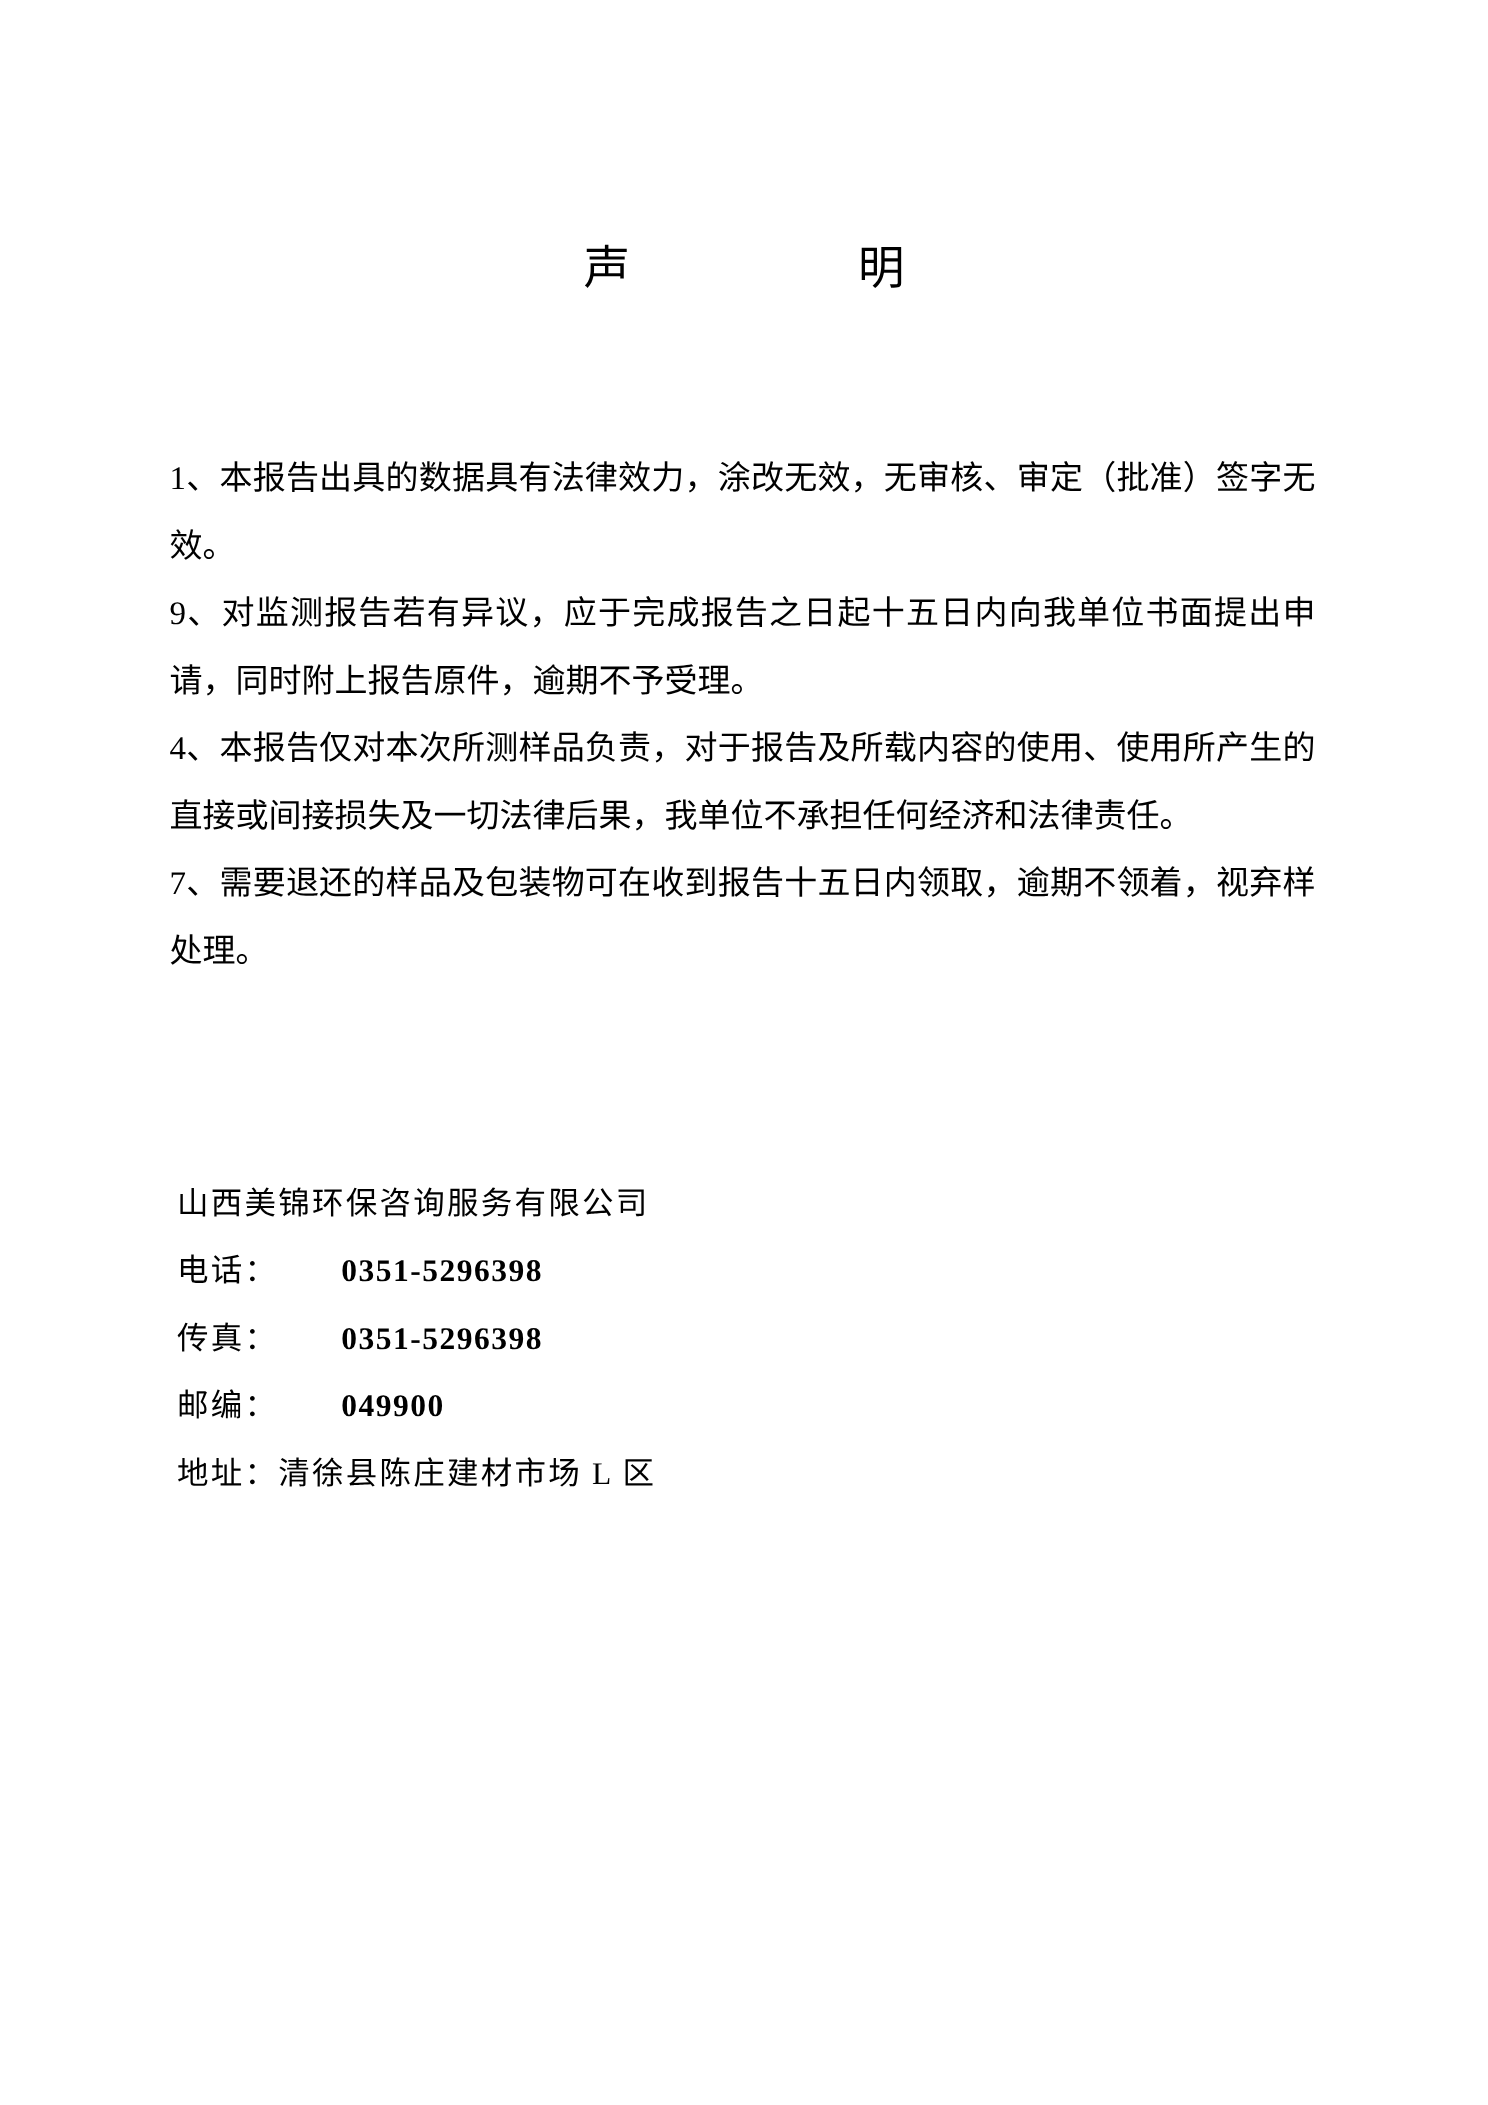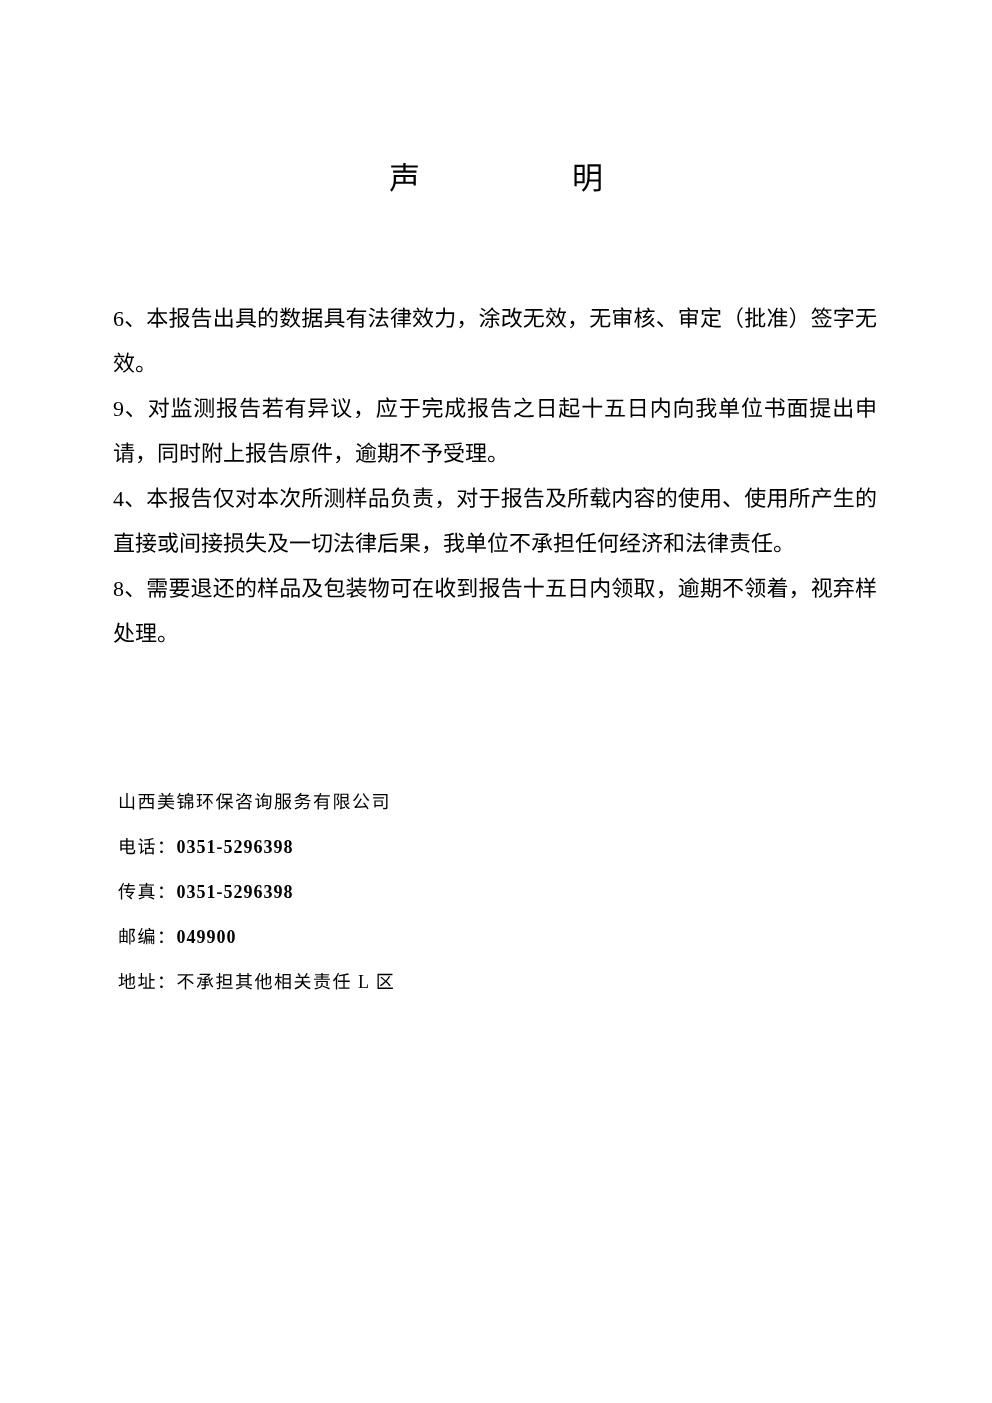--- a/index.html
+++ b/index.html
@@ -36,55 +36,56 @@
   }
   .statement-body p {
     text-align: justify;
     text-align-last: left;
     text-justify: inter-ideograph;
     word-break: break-all;
   }
   .footer-block {
     margin-top: 124px;
     margin-left: 118px;
-    font-size: 18px;
+    font-size: 21px;
     line-height: 45px;
   }
   .footer-line { letter-spacing: 1.5px; }
   .footer-line .num-value {
     font-weight: bold;
     letter-spacing: 1px;
+    margin-left: 42px;
   }
 </style>
 </head>
 <body>
 
 <div class="page">
 
   <div class="doc-title">
     <span>声</span>
     <span>明</span>
   </div>
 
   <div class="statement-body">
-    <p>6、本报告出具的数据具有法律效力，涂改无效，无审核、审定（批准）签字无效。</p>
+    <p>1、本报告出具的数据具有法律效力，涂改无效，无审核、审定（批准）签字无效。</p>
     <p>9、对监测报告若有异议，应于完成报告之日起十五日内向我单位书面提出申请，同时附上报告原件，逾期不予受理。</p>
     <p>4、本报告仅对本次所测样品负责，对于报告及所载内容的使用、使用所产生的直接或间接损失及一切法律后果，我单位不承担任何经济和法律责任。</p>
-    <p>8、需要退还的样品及包装物可在收到报告十五日内领取，逾期不领着，视弃样处理。</p>
+    <p>7、需要退还的样品及包装物可在收到报告十五日内领取，逾期不领着，视弃样处理。</p>
   </div>
 
   <div class="footer-block">
     <div class="footer-line">山西美锦环保咨询服务有限公司</div>
     <div class="footer-line">
       <span>电话：</span><span class="num-value">0351-5296398</span>
     </div>
     <div class="footer-line">
       <span>传真：</span><span class="num-value">0351-5296398</span>
     </div>
     <div class="footer-line">
       <span>邮编：</span><span class="num-value">049900</span>
     </div>
     <div class="footer-line">
-      <span>地址：</span><span>不承担其他相关责任 L 区</span>
+      <span>地址：</span><span>清徐县陈庄建材市场 L 区</span>
     </div>
   </div>
 
 </div>
 
 </body></html>

